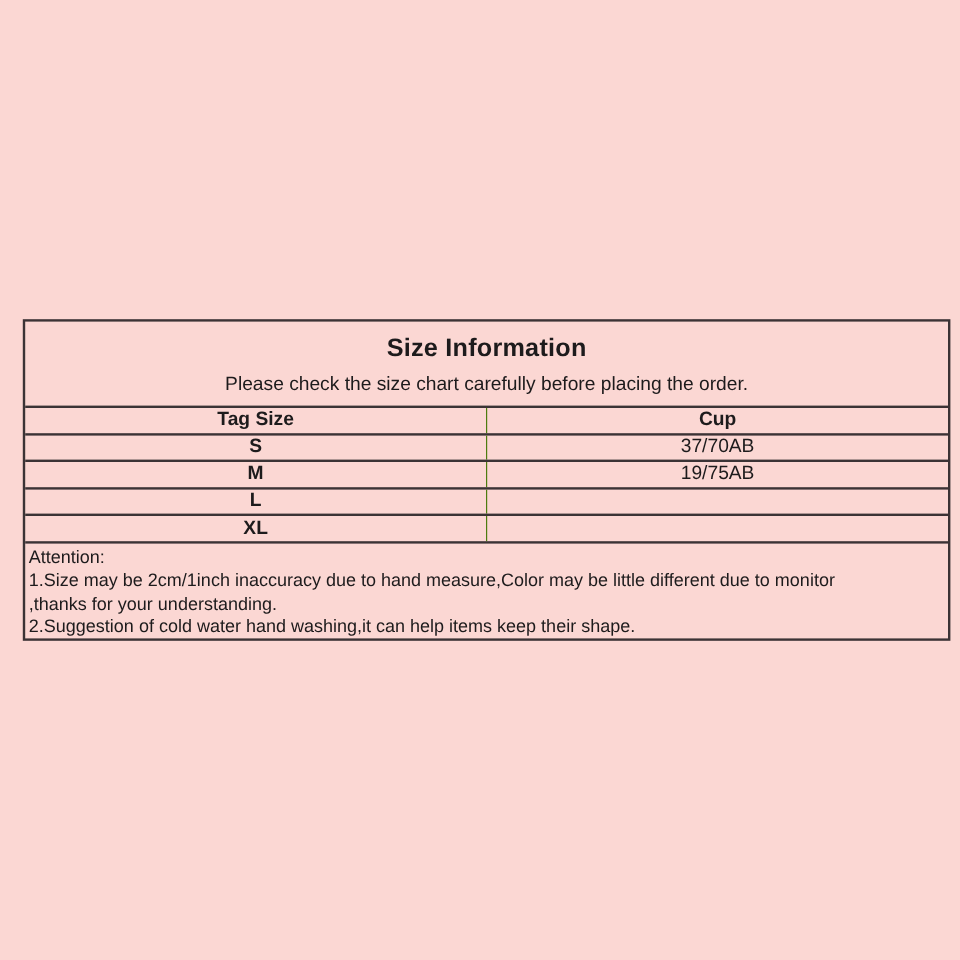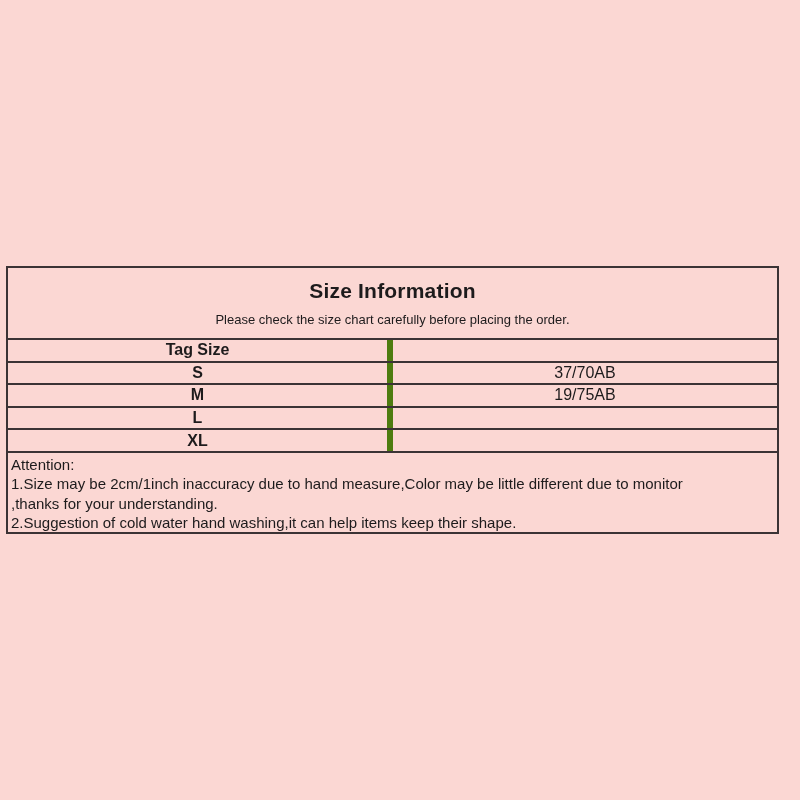--- a/index.html
+++ b/index.html
@@ -10,21 +10,21 @@
     width: 800px;
     height: 800px;
     background: #fbd7d3;
     font-family: "Liberation Sans", "DejaVu Sans", sans-serif;
     color: #1d1b1c;
     position: relative;
     overflow: hidden;
   }
   .size-table {
     position: absolute;
-    left: 6px;
+    left: 19px;
     top: 266px;
     width: 773px;
     box-sizing: border-box;
     border: 2px solid #3b3335;
     display: flex;
     flex-direction: column;
   }
   .title-section {
     height: 70px;
     display: flex;
@@ -32,38 +32,38 @@
     align-items: center;
     justify-content: flex-start;
   }
   .main-title {
     font-size: 21px;
     font-weight: bold;
     margin-top: 11px;
     letter-spacing: 0.2px;
   }
   .subtitle {
-    font-size: 13px;
+    font-size: 16px;
     margin-top: 9px;
   }
   .t-row {
     border-top: 2px solid #3b3335;
     height: 20.6px;
     display: flex;
     align-items: center;
     font-size: 16px;
     line-height: 1;
   }
   .cell-left {
     width: 385px;
     align-self: stretch;
     display: flex;
     align-items: center;
     justify-content: center;
-    border-right: 6px solid #4d7c0f;
+    border-right: 1px solid #4d7c0f;
     font-weight: bold;
     box-sizing: border-box;
   }
   .cell-right {
     flex: 1;
     display: flex;
     align-items: center;
     justify-content: center;
   }
   .header-row .cell-right {
@@ -84,20 +84,21 @@
 
 <div class="size-table">
 
   <div class="title-section">
     <div class="main-title">Size Information</div>
     <div class="subtitle">Please check the size chart carefully before placing the order.</div>
   </div>
 
   <div class="t-row header-row">
     <div class="cell-left">Tag Size</div>
+    <div class="cell-right">Cup</div>
   </div>
 
   <div class="t-row">
     <div class="cell-left">S</div>
     <div class="cell-right">37/70AB</div>
   </div>
 
   <div class="t-row">
     <div class="cell-left">M</div>
     <div class="cell-right">19/75AB</div>

